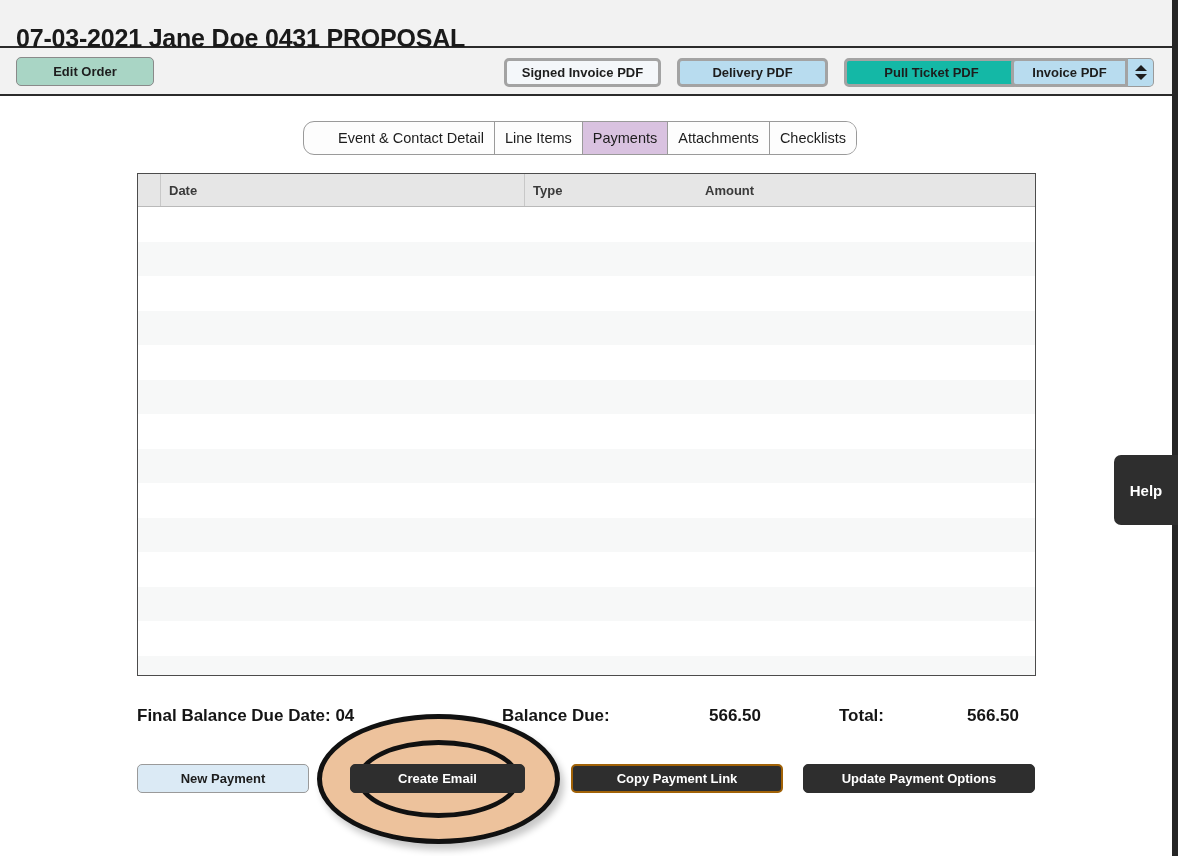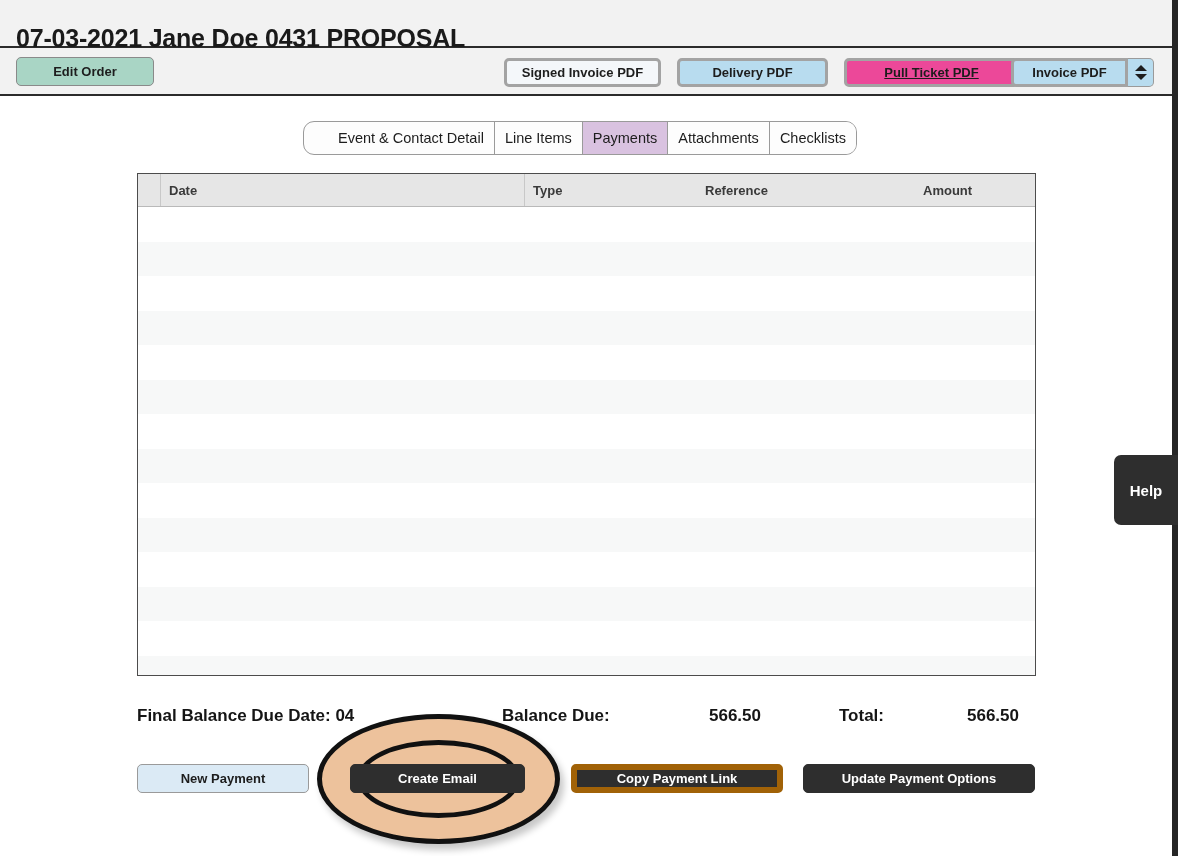--- a/index.html
+++ b/index.html
@@ -94,22 +94,21 @@
   .btn-delivery {
     position: absolute;
     left: 677px; top: 58px;
     width: 151px; height: 29px;
     background: #b8dcef;
   }
   .btn-pull-ticket {
     position: absolute;
     left: 844px; top: 58px;
     width: 175px; height: 29px;
-    background: #ec4899;
-    text-decoration: underline;
+    background: #14b8a6;
   }
   .btn-invoice {
     position: absolute;
     left: 1011px; top: 58px;
     width: 117px; height: 29px;
     background: #b8dcef;
     border-top-right-radius: 0;
     border-bottom-right-radius: 0;
   }
   .stepper {
@@ -251,21 +250,21 @@
     background: #2e2e2e;
     color: #ffffff;
     border: 1px solid #2e2e2e;
     z-index: 6;
   }
   .btn-copy-link {
     left: 571px; top: 764px;
     width: 212px;
     background: #2e2e2e;
     color: #ffffff;
-    border: 6px solid #a16207;
+    border: 2px solid #a16207;
   }
   .btn-update-options {
     left: 803px; top: 764px;
     width: 232px;
     background: #2e2e2e;
     color: #ffffff;
     border: 1px solid #2e2e2e;
   }
 
   
@@ -336,21 +335,20 @@
     <div class="tab active">Payments</div>
     <div class="tab">Attachments</div>
     <div class="tab">Checklists</div>
   </div>
 
   <div class="table-wrap">
     <div class="thead">
       <div class="th th-sel"></div>
       <div class="th th-date">Date</div>
       <div class="th th-type">Type</div>
-      <div class="th th-ref">Reference</div>
       <div class="th th-amt">Amount</div>
     </div>
     <div class="tbody">
       <div class="trow"></div>
       <div class="trow alt"></div>
       <div class="trow"></div>
       <div class="trow alt"></div>
       <div class="trow"></div>
       <div class="trow alt"></div>
       <div class="trow"></div>

